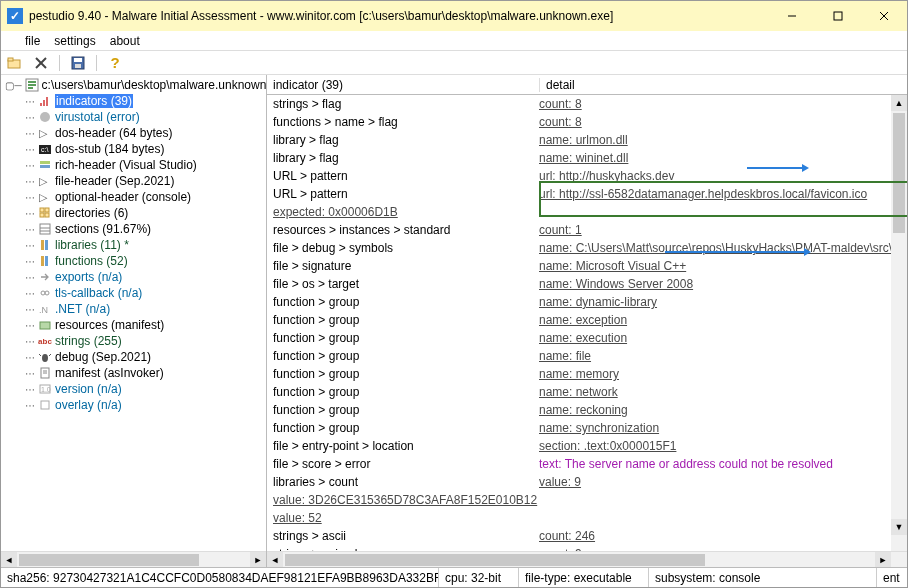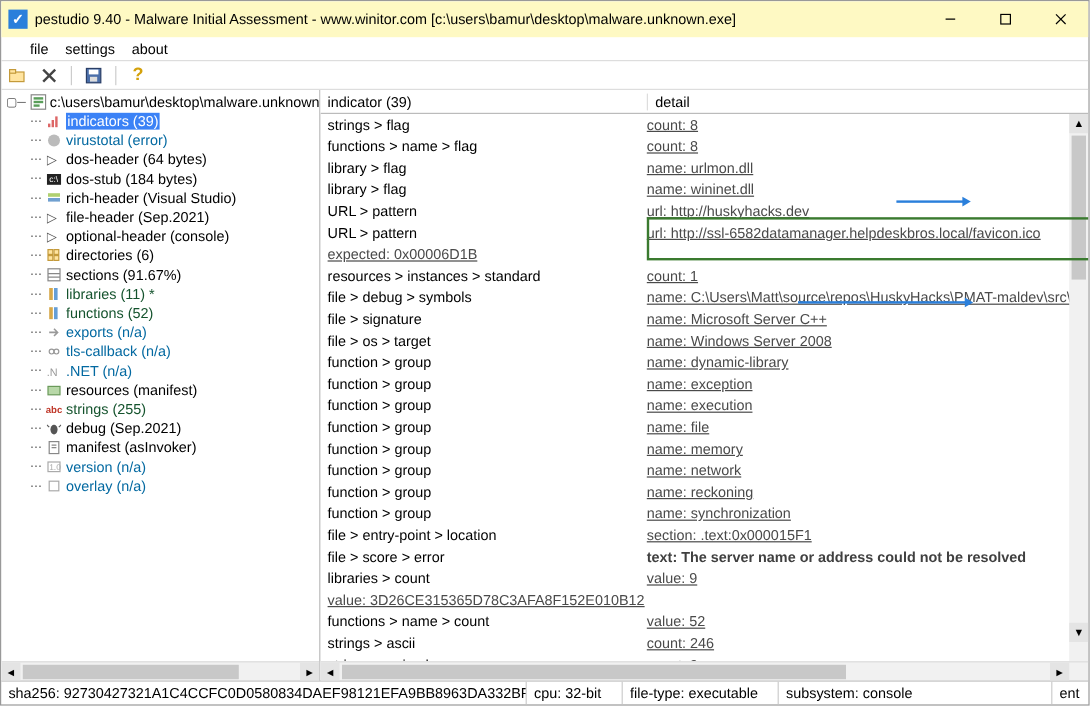--- a/index.html
+++ b/index.html
@@ -101,21 +101,21 @@
   .row {
     display:flex; align-items:center; height:18px; font-size:12px;
   }
   .row .c1 {
     width:266px; padding-left:6px; white-space:nowrap; overflow:hidden; text-overflow:clip;
   }
   .row .c2 {
     flex:1; padding-left:6px; white-space:nowrap; overflow:hidden; text-overflow:ellipsis;
   }
   .row .c2 .lnk { color:#4a4a4a; text-decoration:underline; cursor:pointer; }
-  .row .c2 .txt { color:#404040;font-weight:bold; }
+  .row .c2 .txt { color:#a21caf; }
   
   .greenbox {
     position:absolute;
     border:2px solid #3a7a2f;
     left:272px;
     top:86px;
     width:590px;
     height:36px;
     pointer-events:none;
   }
@@ -479,21 +479,21 @@
           <div class="row">
             <div class="c1">resources &gt; instances &gt; standard</div>
             <div class="c2"><span class="lnk">count: 1</span></div>
           </div>
           <div class="row">
             <div class="c1">file &gt; debug &gt; symbols</div>
             <div class="c2"><span class="lnk">name: C:\Users\Matt\source\repos\HuskyHacks\PMAT-maldev\src\Do...</span></div>
           </div>
           <div class="row">
             <div class="c1">file &gt; signature</div>
-            <div class="c2"><span class="lnk">name: Microsoft Server C++</span></div>
+            <div class="c2"><span class="lnk">name: Microsoft Visual C++</span></div>
           </div>
           <div class="row">
             <div class="c1">file &gt; os &gt; target</div>
             <div class="c2"><span class="lnk">name: Windows Server 2008</span></div>
           </div>
           <div class="row">
             <div class="c1">function &gt; group</div>
             <div class="c2"><span class="lnk">name: dynamic-library</span></div>
           </div>
           <div class="row">
@@ -533,21 +533,20 @@
             <div class="c2"><span class="txt">text: The server name or address could not be resolved</span></div>
           </div>
           <div class="row">
             <div class="c1">libraries &gt; count</div>
             <div class="c2"><span class="lnk">value: 9</span></div>
           </div>
           <div class="row">
             <div class="c2"><span class="lnk">value: 3D26CE315365D78C3AFA8F152E010B12</span></div>
           </div>
           <div class="row">
-            <div class="c1">functions &gt; name &gt; count</div>
             <div class="c2"><span class="lnk">value: 52</span></div>
           </div>
           <div class="row">
             <div class="c1">strings &gt; ascii</div>
             <div class="c2"><span class="lnk">count: 246</span></div>
           </div>
           <div class="row">
             <div class="c1">strings &gt; unicode</div>
             <div class="c2"><span class="lnk">count: 9</span></div>
           </div>

